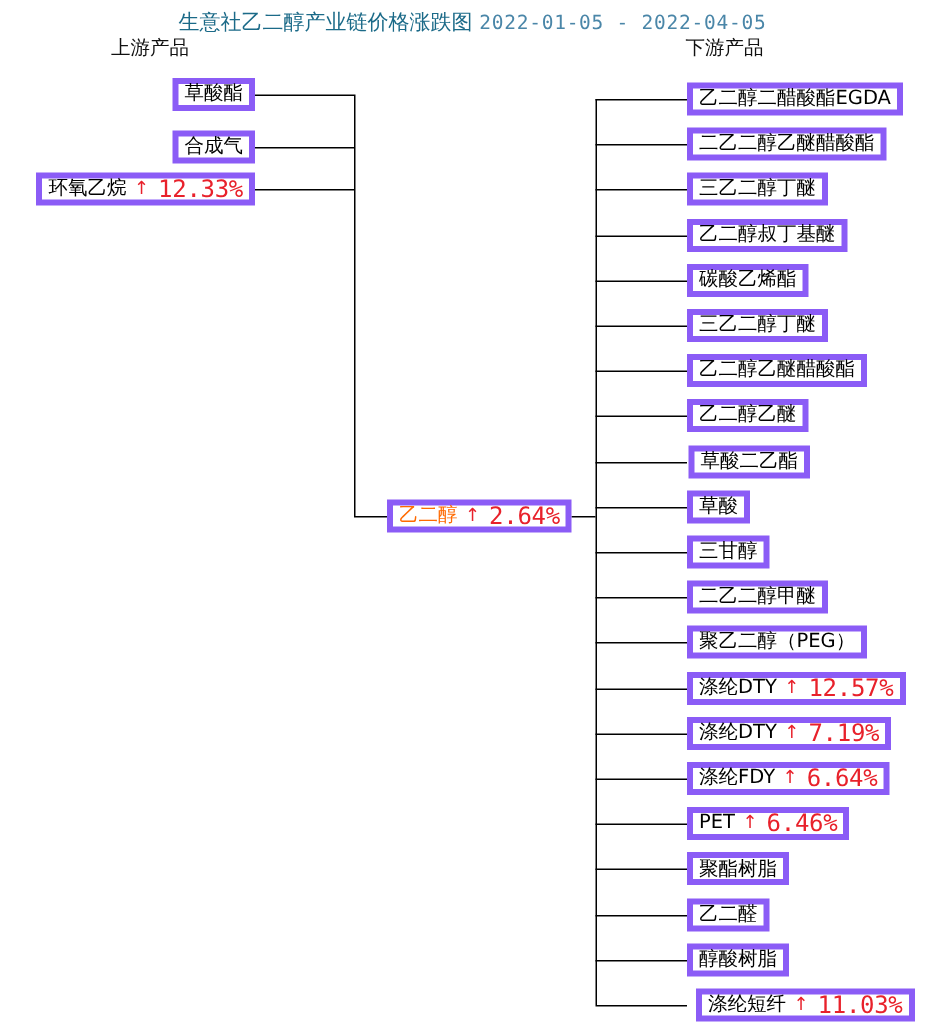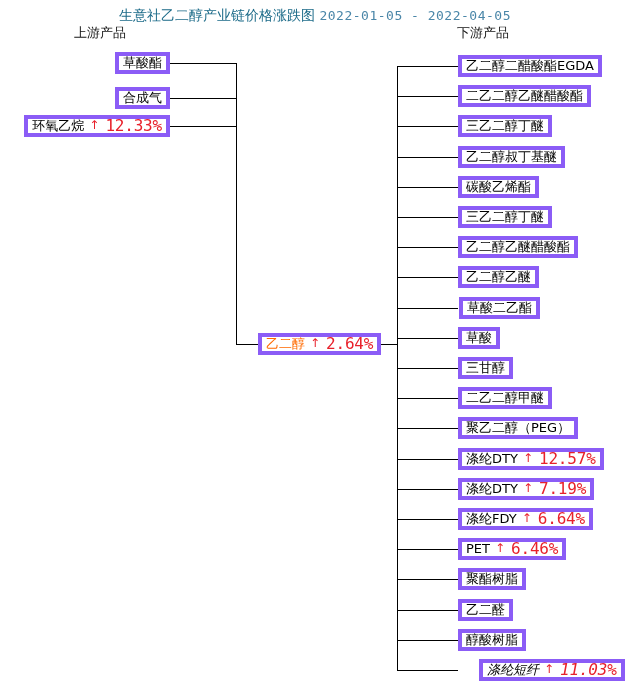--- a/index.html
+++ b/index.html
@@ -203,20 +203,20 @@
       </div>
       <div class="node" style="top: 568px; left: 458px; font-family: Liberation Serif, serif;">
         <span class="nm">聚酯树脂</span>
       </div>
       <div class="node" style="top: 599px; left: 458px;">
         <span class="nm">乙二醛</span>
       </div>
       <div class="node" style="top: 629px; left: 458px;">
         <span class="nm">醇酸树脂</span>
       </div>
-      <div class="node" style="top: 659px; left: 479px; font-style: italic;">
+      <div class="node" style="top: 659px; left: 464px;">
         <span class="nm">涤纶短纤</span>
         <span class="arrow">↑</span>
         <span class="chg">11.03%</span>
       </div>
     </div>
 
 </div>
 
 </body></html>

